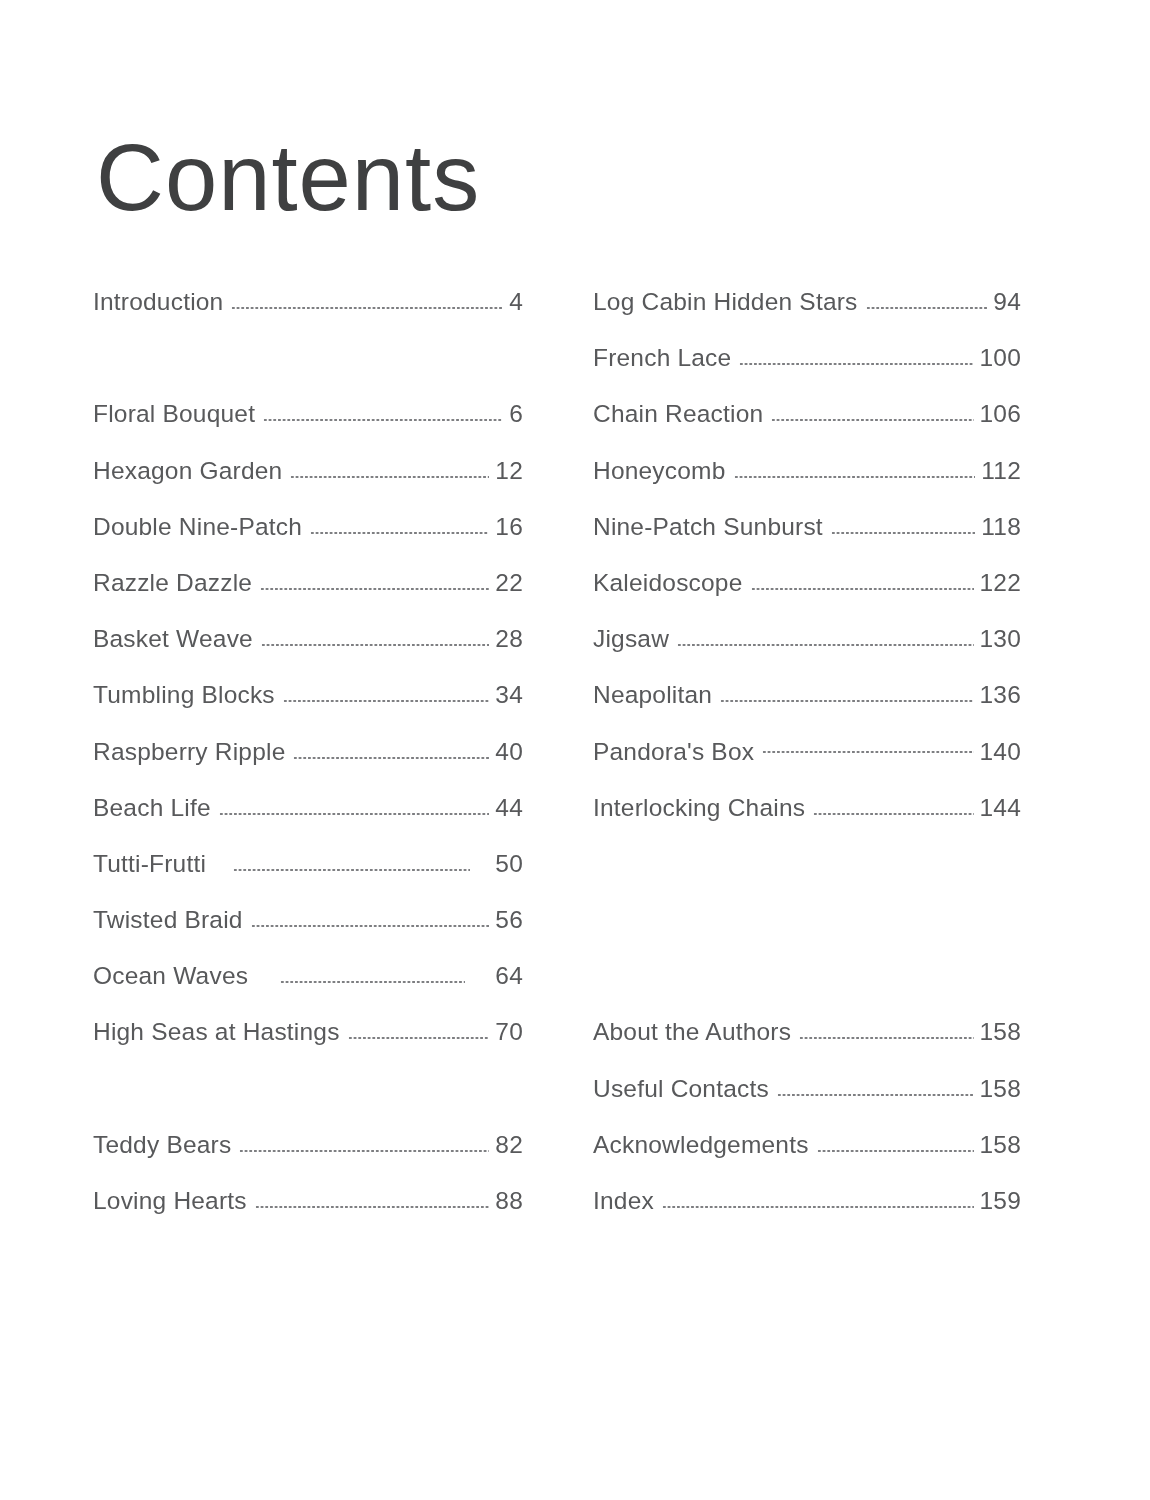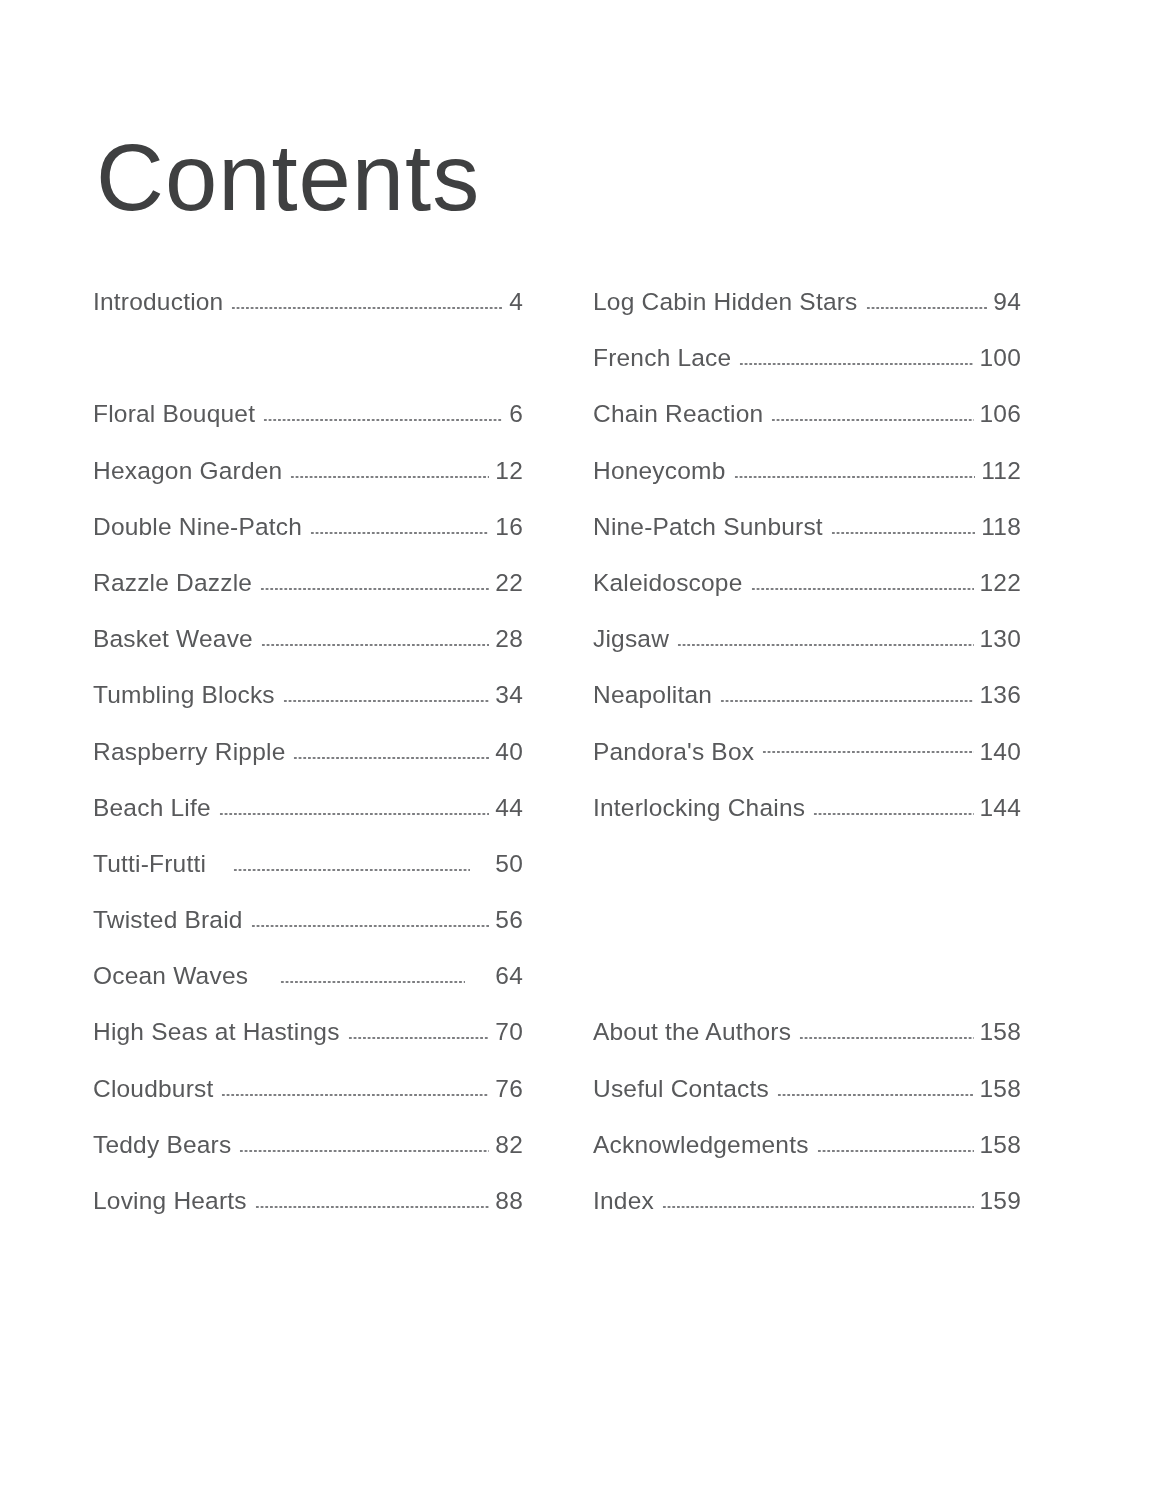--- a/index.html
+++ b/index.html
@@ -124,25 +124,20 @@
       <div class="entry" style="grid-row: 13; gap: 24px;">
         <span class="label">Ocean Waves</span>
         <span class="leader"></span>
         <span class="pagenum">64</span>
       </div>
       <div class="entry" style="grid-row: 14;">
         <span class="label">High Seas at Hastings</span>
         <span class="leader"></span>
         <span class="pagenum">70</span>
       </div>
-      <div class="entry" style="grid-row: 15;">
-        <span class="label">Cloudburst</span>
-        <span class="leader"></span>
-        <span class="pagenum">76</span>
-      </div>
       <div class="entry" style="grid-row: 16;">
         <span class="label">Teddy Bears</span>
         <span class="leader"></span>
         <span class="pagenum">82</span>
       </div>
       <div class="entry" style="grid-row: 17;">
         <span class="label">Loving Hearts</span>
         <span class="leader"></span>
         <span class="pagenum">88</span>
       </div>

